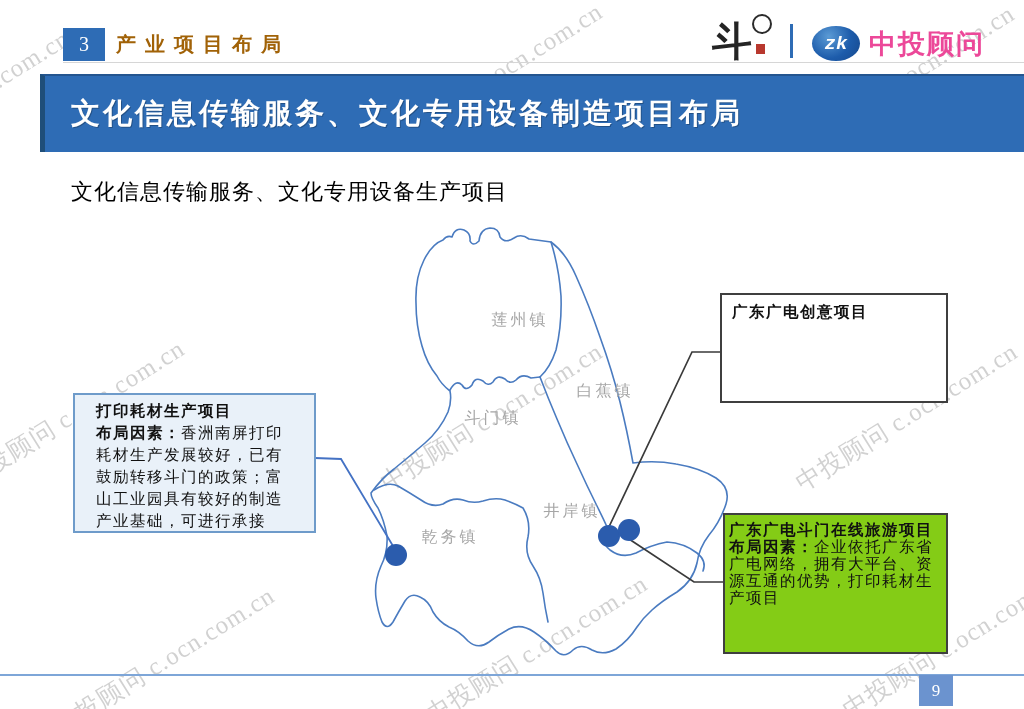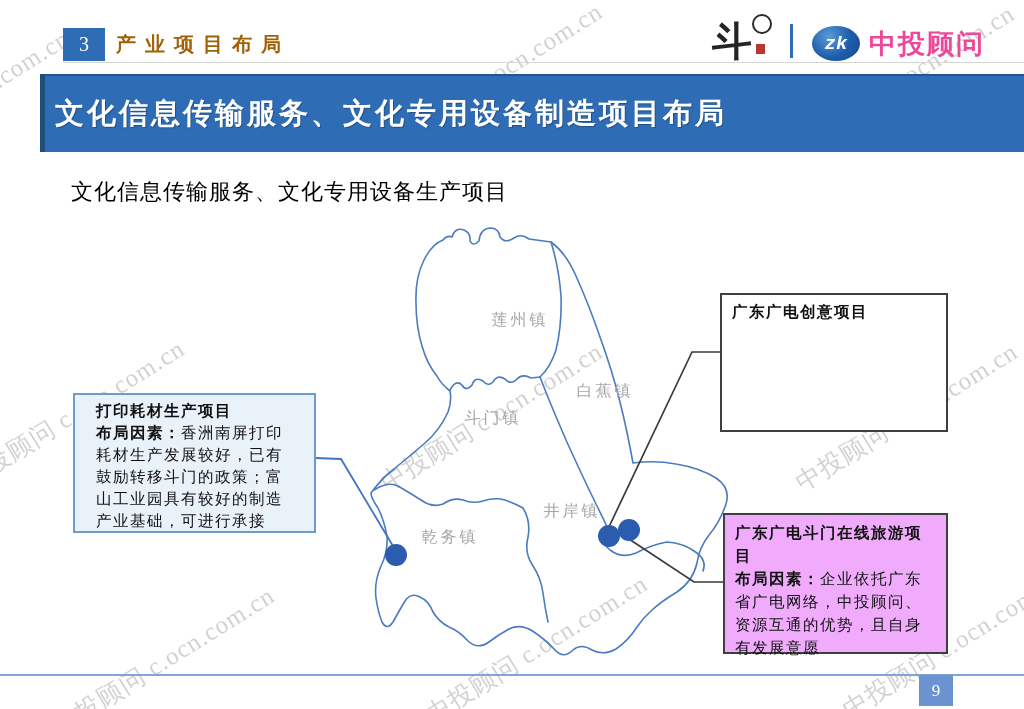--- a/index.html
+++ b/index.html
@@ -39,42 +39,42 @@
     position:absolute;left:869px;top:26px;font-size:27px;font-weight:bold;color:#ec4899;
     letter-spacing:2px;font-family:"Liberation Sans","DejaVu Sans",sans-serif;
   }
   
   .banner{
     position:absolute;left:40px;top:74px;right:0;height:76px;background:#2e6cb5;
     border-left:5px solid #1f4e79;border-top:2px solid #24558f;
     display:flex;align-items:center;
   }
   .banner-title{
-    color:#ffffff;font-size:29px;font-weight:bold;letter-spacing:3px;padding-left:10px;
+    color:#ffffff;font-size:29px;font-weight:bold;letter-spacing:3px;padding-left:26px;
     text-shadow:1px 1px 0 rgba(0,0,0,.25);
   }
   
   .subtitle{position:absolute;left:71px;top:177px;font-size:22px;color:#000000;letter-spacing:1px;}
   
   .map-svg{position:absolute;left:0;top:0;width:1024px;height:709px;}
   
   .callout{position:absolute;box-sizing:border-box;font-size:15.5px;line-height:21.5px;color:#111;letter-spacing:1.5px;}
   .callout .t{font-weight:bold;}
   .callout b{font-weight:bold;}
   .box-left{
     left:73px;top:393px;width:243px;height:140px;background:#e9f1f9;border:2px solid #6e9bca;
     padding:5px 21px;line-height:22px;
   }
   .box-topright{
-    left:720px;top:293px;width:228px;height:139px;background:#fff;border:2px solid #3f3f3f;
+    left:720px;top:293px;width:228px;height:110px;background:#fff;border:2px solid #3f3f3f;
     padding:6px 10px;line-height:21px;
   }
   .box-bottomright{
-    left:723px;top:513px;width:225px;height:141px;background:#f0abfc;border:2px solid #3f3f3f;
-    padding:6px 10px;line-height:23px;
+    left:723px;top:513px;width:225px;height:141px;background:#84cc16;border:2px solid #3f3f3f;
+    padding:6px 4px;line-height:17px;
   }
   
   .footer-line{position:absolute;left:0;right:0;top:674px;height:2px;background:#7ea6d8;}
   .page-badge{
     position:absolute;left:919px;top:675px;width:34px;height:31px;background:#6b93cf;
     color:#fff;font-size:17px;display:flex;align-items:center;justify-content:center;
   }
 </style>
 </head>
 <body>
@@ -150,17 +150,17 @@
   <div class="t">打印耗材生产项目</div>
   <div><b>布局因素：</b><span>香洲南屏打印耗材生产发展较好，已有鼓励转移斗门的政策；富山工业园具有较好的制造产业基础，可进行承接</span></div>
 </div>
 
 <div class="callout box-topright">
   <div class="t">广东广电创意项目</div>
 </div>
 
 <div class="callout box-bottomright">
   <div class="t">广东广电斗门在线旅游项目</div>
-  <div><b>布局因素：</b><span>企业依托广东省广电网络，中投顾问、资源互通的优势，且自身有发展意愿</span></div>
+  <div><b>布局因素：</b><span>企业依托广东省广电网络，拥有大平台、资源互通的优势，打印耗材生产项目</span></div>
 </div>
 
 <div class="footer-line"></div>
 <div class="page-badge">9</div>
 
 </body></html>

